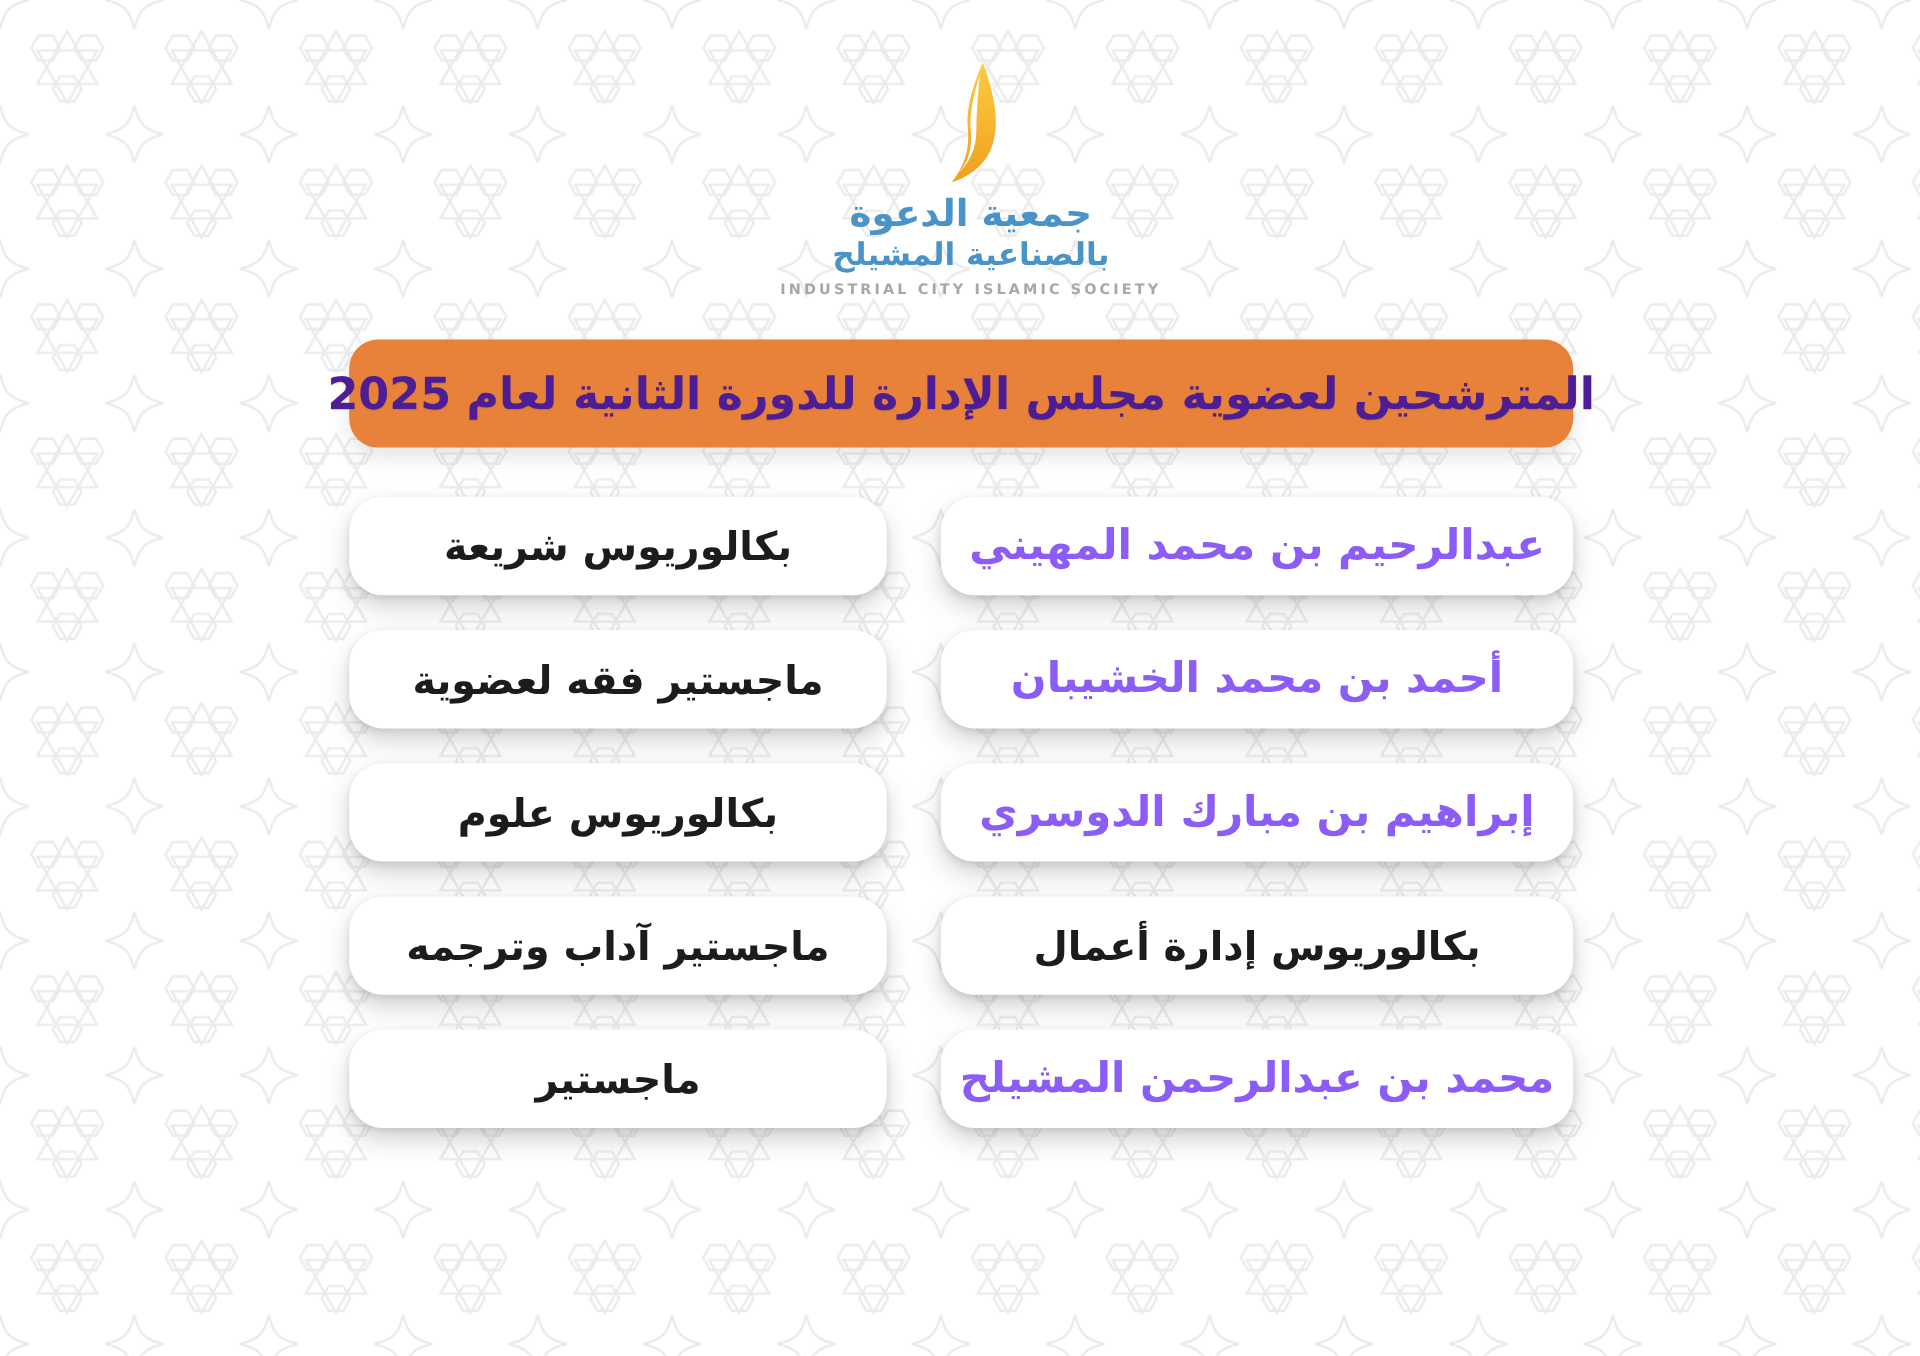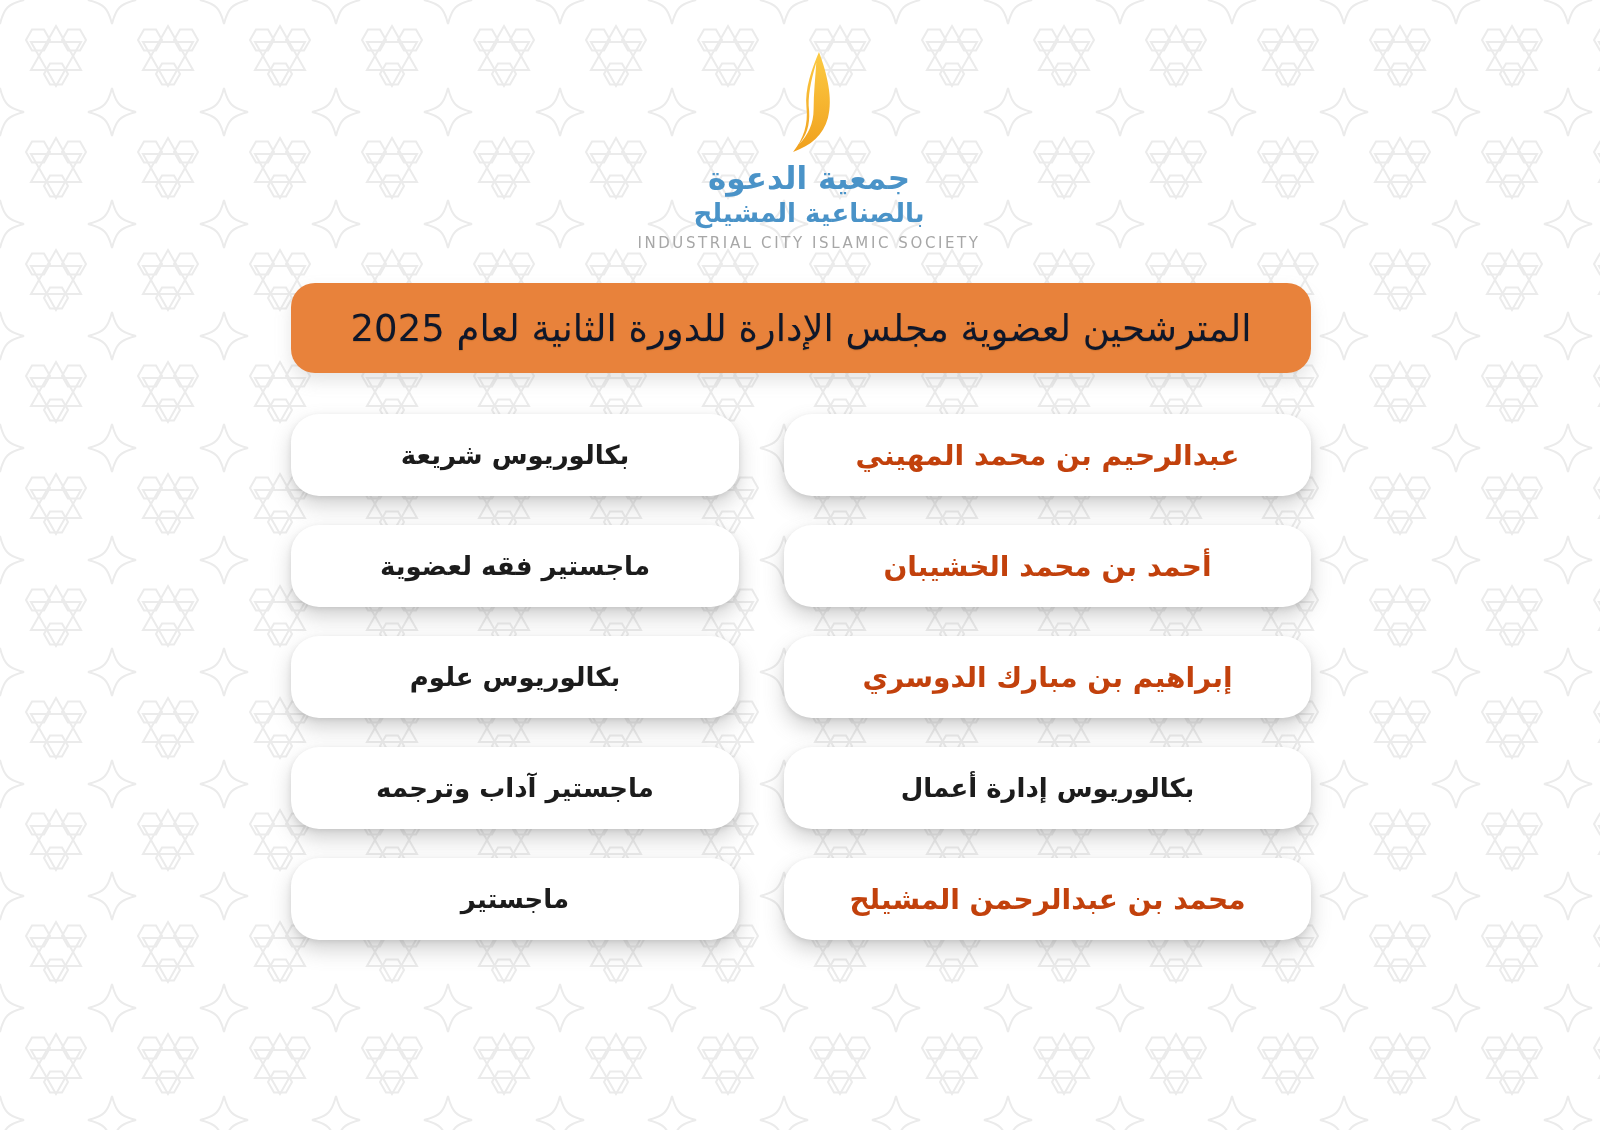--- a/index.html
+++ b/index.html
@@ -44,45 +44,45 @@
   }
   .logo .ar2 {
     margin-top: 2px;
     font-size: 26px;
     font-weight: bold;
     color: #4a93c8;
     direction: rtl;
   }
   .logo .en {
     margin-top: 6px;
-    font-size: 15px;
-    font-weight: normal;
+    font-size: 12px;
+    font-weight: bold;
     color: #a7a7a7;
     letter-spacing: 2.6px;
   }
   
   .banner {
     position: absolute;
     top: 283px;
     left: 291px;
     width: 1020px;
     height: 90px;
     z-index: 2;
     background: #e8823b;
     border-radius: 24px;
     display: flex;
     align-items: center;
     justify-content: center;
     box-shadow: 0 8px 16px rgba(150,150,150,0.25);
   }
   .banner .title {
     direction: rtl;
-    color: #0f172a;
+    color: #4c1d95;
     font-size: 37px;
-    font-weight: normal;
+    font-weight: bold;
     text-shadow: 0 1px 1px rgba(160,90,20,0.35);
     white-space: nowrap;
   }
   
   .grid {
     position: absolute;
     top: 414px;
     left: 291px;
     width: 1020px;
     z-index: 2;
@@ -99,22 +99,22 @@
     display: flex;
     align-items: center;
     justify-content: center;
     box-shadow: 0 10px 20px rgba(110,110,110,0.30), 0 2px 5px rgba(120,120,120,0.18);
   }
   .pill .txt {
     direction: rtl;
     font-weight: bold;
     white-space: nowrap;
   }
-  .pill.name .txt { color: #c2410c; font-size: 28px; }
-  .pill.qual .txt { color: #1c1c1c; font-size: 26px; text-align: right; }
+  .pill.name .txt { color: #8b5cf6; font-size: 35px; }
+  .pill.qual .txt { color: #1c1c1c; font-size: 33px; text-align: right; }
 </style>
 </head>
 <body>
 
 <div class="page">
 
   <svg class="bg-pattern" width="1600" height="1130" xmlns="http://www.w3.org/2000/svg">
     <defs>
       <pattern id="islamic" width="112" height="112" patternUnits="userSpaceOnUse">
         <g fill="none" stroke="#ebebeb" stroke-width="2">

